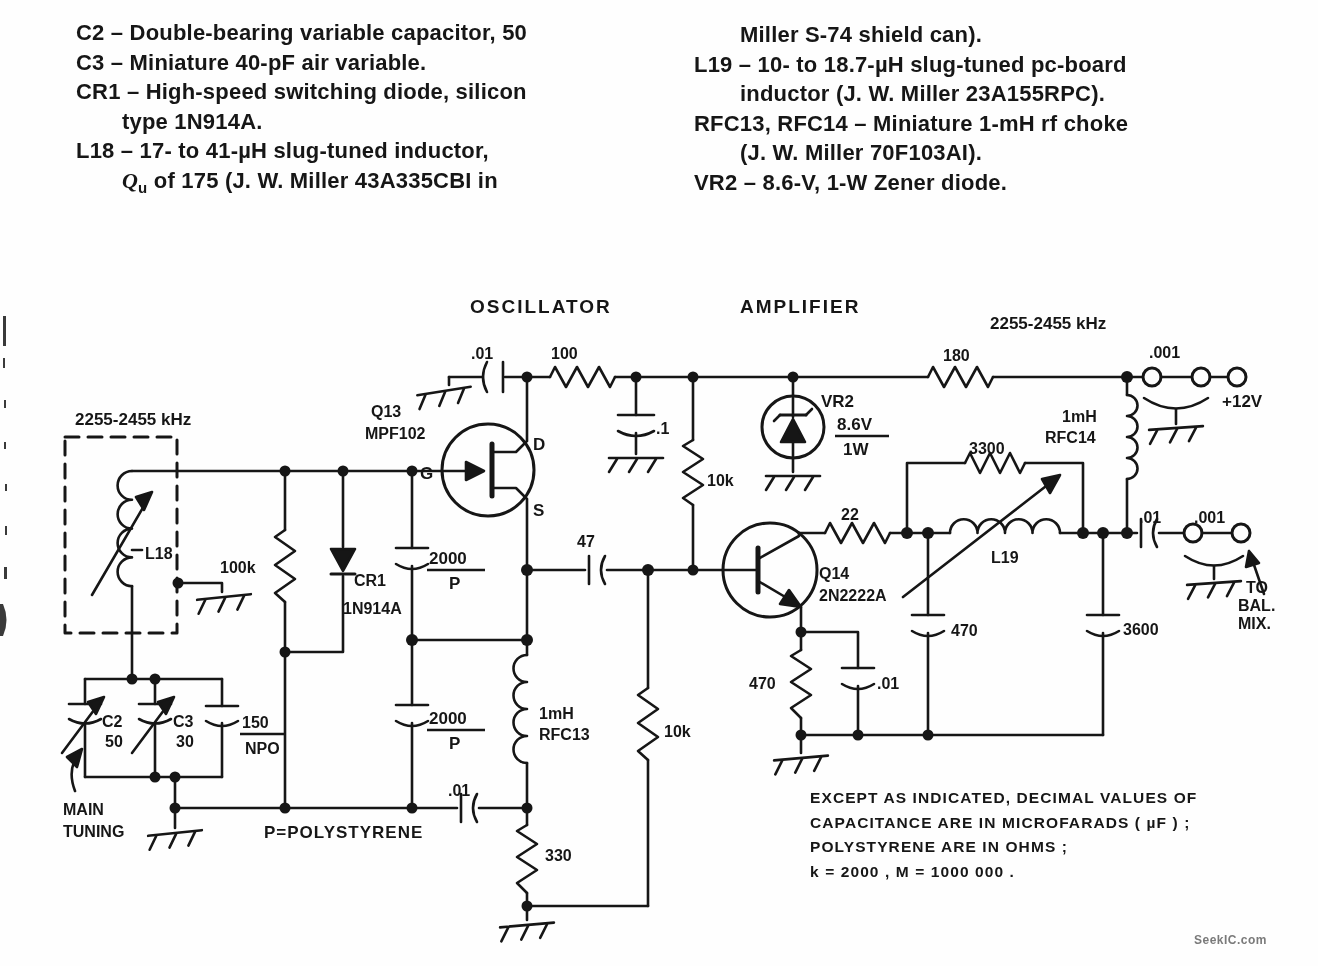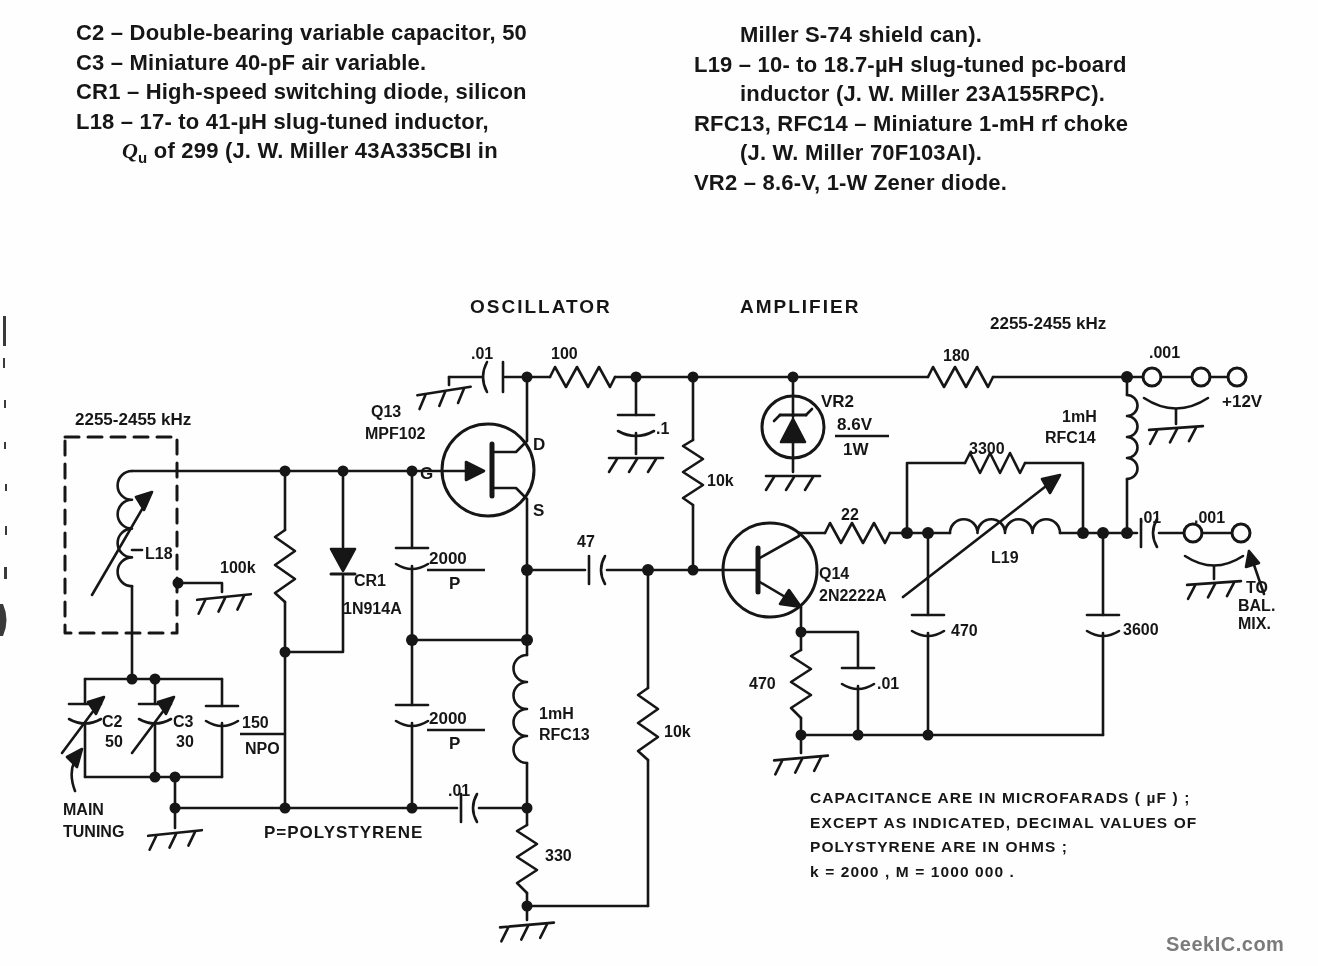--- a/index.html
+++ b/index.html
@@ -6,50 +6,51 @@
   #page{position:relative;width:1318px;height:966px;background:#fefefe;overflow:hidden;
         font-family:"Liberation Sans",sans-serif;color:#161616;}
   .col{position:absolute;width:630px;font-size:22px;line-height:29.5px;font-weight:600;
        letter-spacing:.2px;white-space:nowrap;}
   .pl{height:29.5px;}
   .ind{padding-left:46px;}
   .pl i{font-family:"Liberation Serif",serif;font-style:italic;font-weight:600;}
   .pl sub{font-size:15px;}
   #notes{position:absolute;left:810px;top:786px;font-size:15.5px;font-weight:700;
          letter-spacing:1.1px;line-height:24.5px;white-space:nowrap;}
-  #watermark{position:absolute;left:1166px;top:933px;font-size:20px;font-weight:700;
+  #watermark{position:absolute;left:1194px;top:933px;font-size:12px;font-weight:700;
              color:#7a7a7a;letter-spacing:.5px;}
   svg{position:absolute;left:0;top:0;}
   text{font-family:"Liberation Sans",sans-serif;font-weight:700;fill:#161616;}
   .t16{font-size:16px;} .t17{font-size:17px;} .t19{font-size:19px;letter-spacing:2px;}
 </style>
 </head>
 <body>
 
 <div id="page">
 
   <div class="col" style="left:44px;top:18px;margin-left:32px;">
     <div class="pl">C2 – Double-bearing variable capacitor, 50</div>
     <div class="pl">C3 – Miniature 40-pF air variable.</div>
     <div class="pl">CR1 – High-speed switching diode, silicon</div>
+    <div class="pl ind">type 1N914A.</div>
     <div class="pl">L18 – 17- to 41-µH slug-tuned inductor,</div>
-    <div class="pl ind"><i>Q</i><sub>u</sub><span> of 299 (J. W. Miller 43A335CBI in</span></div>
+    <div class="pl ind"><i>Q</i><sub>u</sub><span> of 175 (J. W. Miller 43A335CBI in</span></div>
   </div>
   <div class="col" style="left:694px;top:20px;">
     <div class="pl ind">Miller S-74 shield can).</div>
     <div class="pl">L19 – 10- to 18.7-µH slug-tuned pc-board</div>
     <div class="pl ind">inductor (J. W. Miller 23A155RPC).</div>
     <div class="pl">RFC13, RFC14 – Miniature 1-mH rf choke</div>
     <div class="pl ind">(J. W. Miller 70F103AI).</div>
     <div class="pl">VR2 – 8.6-V, 1-W Zener diode.</div>
   </div>
 
   <div id="notes">
+    <div>EXCEPT AS INDICATED, DECIMAL VALUES OF</div>
     <div>CAPACITANCE ARE IN MICROFARADS ( µF ) ;</div>
-    <div>EXCEPT AS INDICATED, DECIMAL VALUES OF</div>
     <div>POLYSTYRENE ARE IN OHMS ;</div>
     <div>k = 2000 , M = 1000 000 .</div>
   </div>
 
   <div id="watermark">SeekIC.com</div>
 
   <svg width="1318" height="966" viewBox="0 0 1318 966">
     <defs>
       <g id="gnd">
         <path d="M-27,0 H27"></path>

